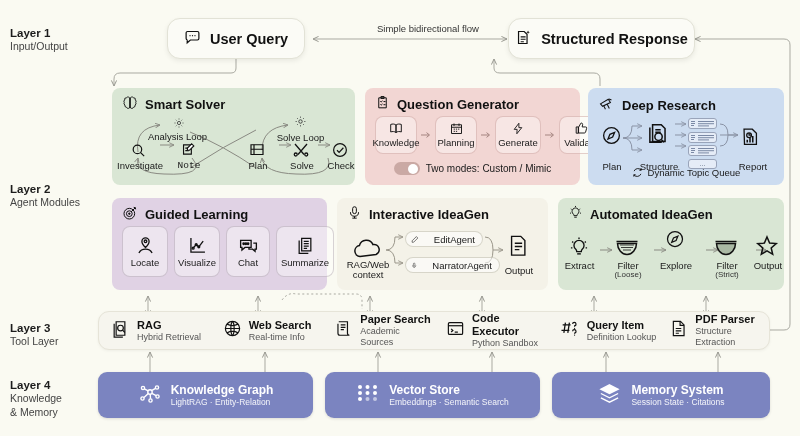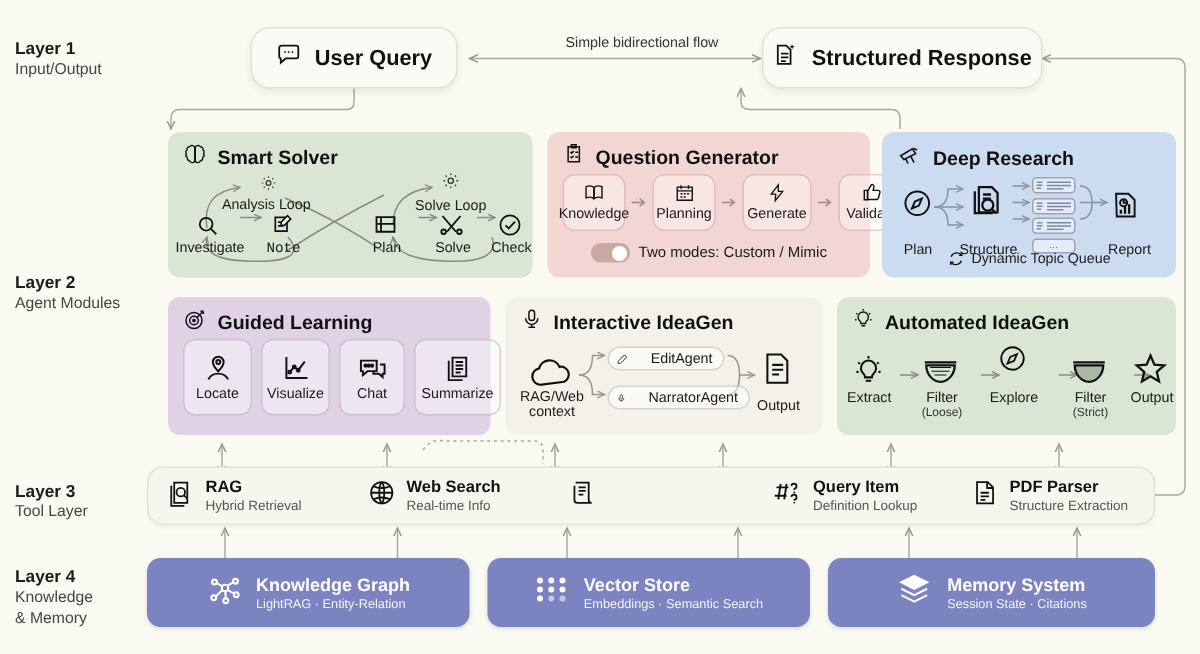--- a/index.html
+++ b/index.html
@@ -641,22 +641,39 @@
       </div>
     </div>
 
     <div class="tool">
       <span>
         <svg width="19" height="19" viewBox="0 0 24 24" fill="none" stroke="#111" stroke-width="1.5">
             <path d="M6 3.5h11v14.5a2.5 2.5 0 0 0 2.5 2.5H7.5A2.5 2.5 0 0 1 5 18V6"></path>
             <path d="M8.5 7.5h6M8.5 10.5h6M8.5 13.5h4"></path>
           </svg>
       </span>
-    </div>
-
+      <div>
+        <div class="tt">Paper Search</div>
+        <div class="ts">Academic Sources</div>
+      </div>
+    </div>
+
+    <div class="tool">
+      <span>
+        <svg width="19" height="19" viewBox="0 0 24 24" fill="none" stroke="#111" stroke-width="1.5">
+            <rect x="3" y="4.5" width="18" height="15" rx="1.6"></rect>
+            <path d="M3 8.5h18"></path>
+            <path d="M6.5 12.5l2.2 2-2.2 2M11 16.5h4"></path>
+          </svg>
+      </span>
+      <div>
+        <div class="tt">Code Executor</div>
+        <div class="ts">Python Sandbox</div>
+      </div>
+    </div>
 
     <div class="tool">
       <span>
         <svg width="22" height="19" viewBox="0 0 26 24" fill="none" stroke="#111" stroke-width="1.6">
           <path d="M5 7.5h10M3.5 14.5h10M8.5 4.5L6.5 17.5M13.5 4.5l-2 13"></path>
           <path d="M17.5 6.2a2.2 2.2 0 1 1 2.6 2.4v1.1" stroke-width="1.5"></path>
             <circle cx="20" cy="11.8" r=".8" fill="#111" stroke="none"></circle>
           <path d="M17.5 15.5a2.2 2.2 0 1 1 2.6 2.4v.7" stroke-width="1.5"></path>
             <circle cx="20" cy="20.3" r=".8" fill="#111" stroke="none"></circle>
         </svg>

